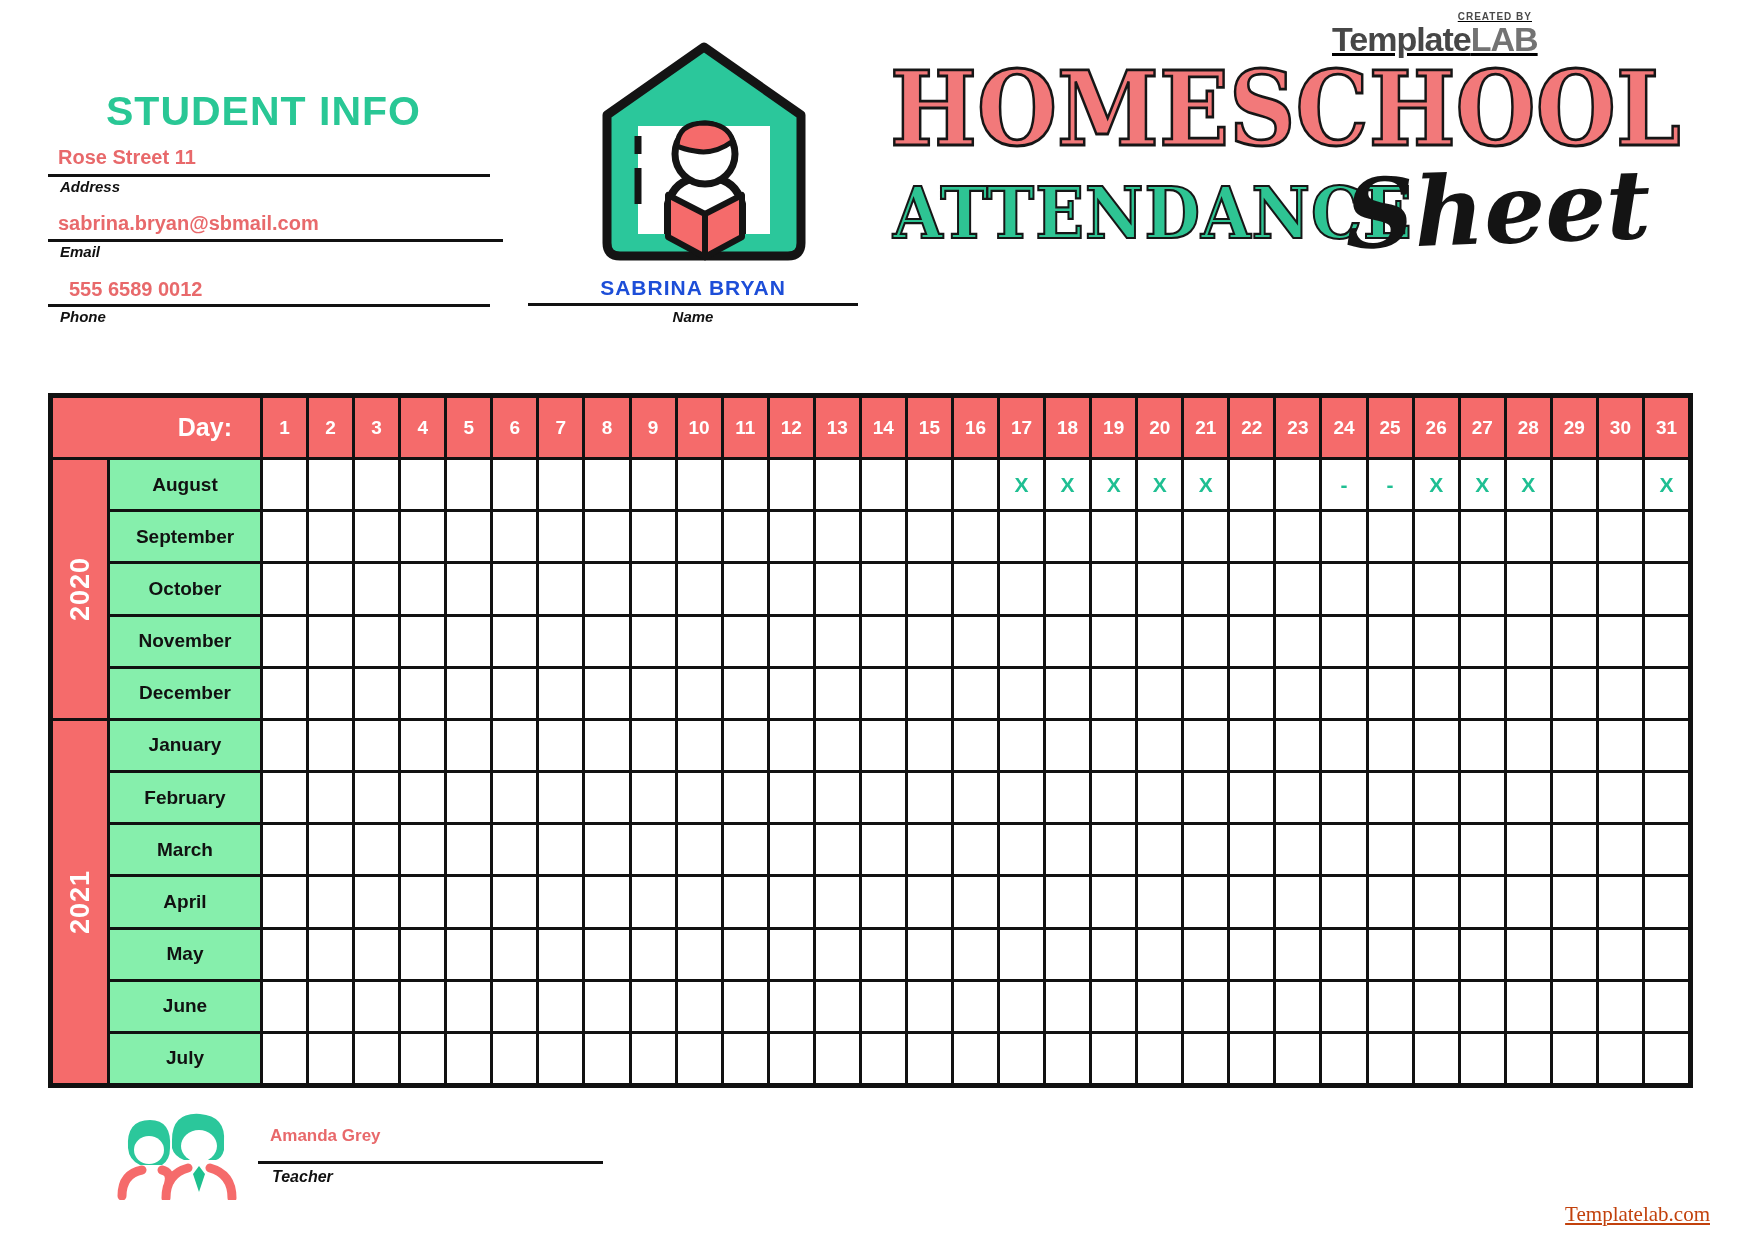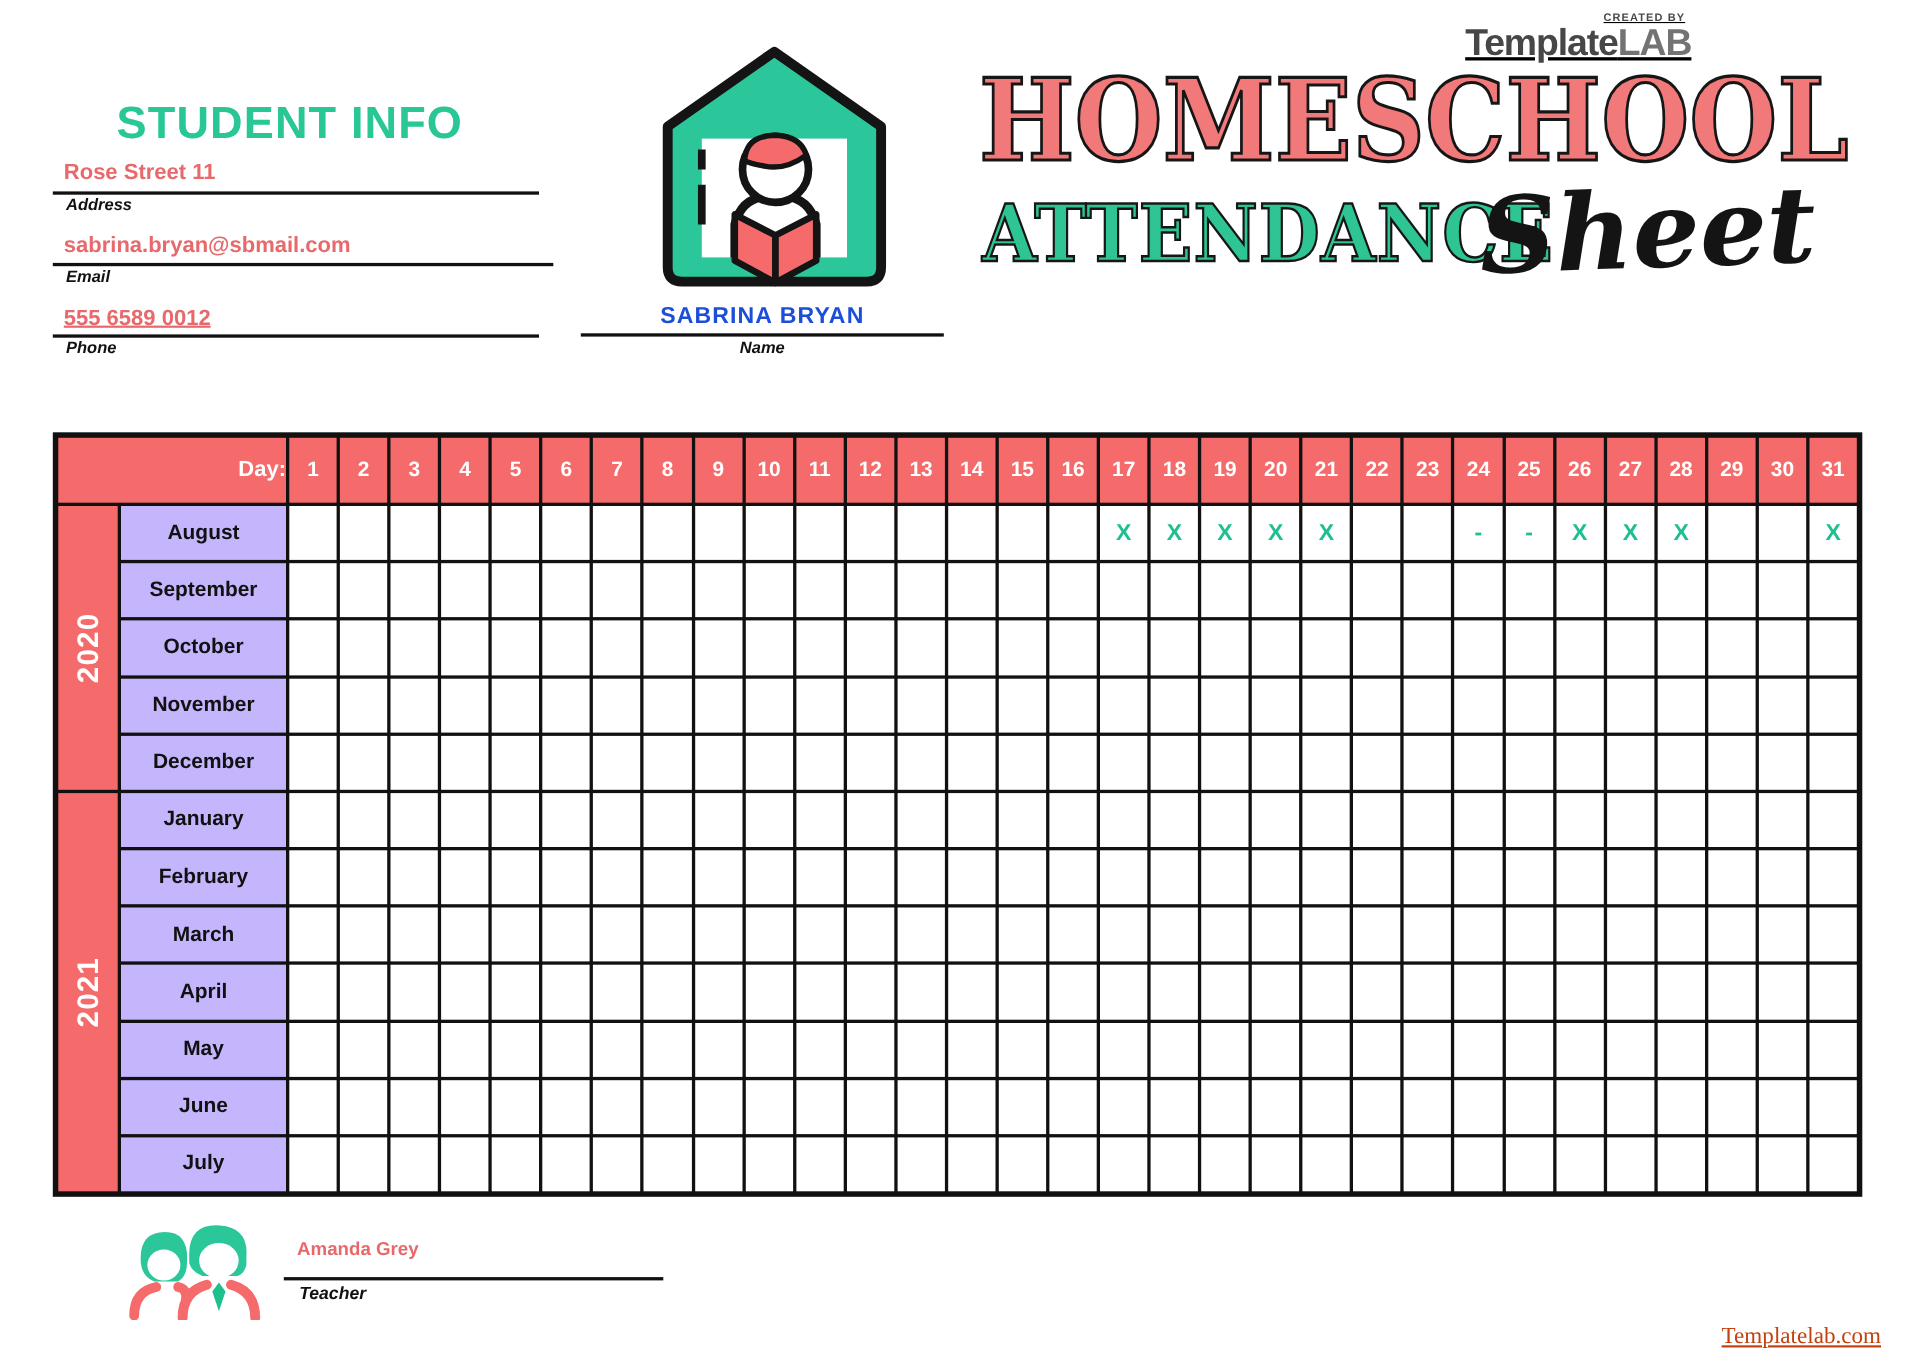--- a/index.html
+++ b/index.html
@@ -33,25 +33,25 @@
   .logo-brand{font-size:34px;font-weight:bold;letter-spacing:-1px;}
   .logo-brand .p1{color:#474747;}
   .logo-brand .p2{color:#737373;}
 
   
   #att-grid{position:absolute;left:48px;top:393px;width:1645px;height:695px;box-sizing:border-box;
     display:grid;grid-template-columns:54px 150px repeat(31,1fr);
     grid-template-rows:59px repeat(12,1fr);gap:3px;padding:5px;background:#111;}
   .cell{display:flex;align-items:center;justify-content:center;overflow:hidden;}
   .hcell{background:#F56B6B;color:#fff;font-weight:bold;font-size:19px;}
-  .daylabel{justify-content:flex-end;padding-right:0;box-sizing:border-box;font-size:20px;}
+  .daylabel{justify-content:flex-end;padding-right:28px;box-sizing:border-box;font-size:25px;}
   .ycell{background:#F56B6B;}
   .ytext{color:#fff;font-weight:bold;font-size:27px;letter-spacing:1px;
     writing-mode:vertical-rl;transform:rotate(180deg);}
-  .mcell{background:#c4b5fd;color:#111;font-weight:bold;font-size:19px;}
+  .mcell{background:#86efac;color:#111;font-weight:bold;font-size:19px;}
   .dcell{background:#fff;color:#1FBF92;font-weight:bold;font-size:21px;cursor:pointer;}
 
   
   .footer-link{font-family:"Liberation Serif",serif;font-size:21px;color:#c2410c;
     text-decoration:underline;}
 </style>
 </head>
 <body>
 
 <div id="page">
@@ -59,21 +59,21 @@
   <div class="abs section-title" style="left:106px;top:88px;">STUDENT INFO</div>
 
   <div class="abs field-value" style="left:58px;top:146px;">Rose Street 11</div>
   <div class="abs field-line" style="left:48px;top:174px;width:442px;"></div>
   <div class="abs field-label" style="left:60px;top:178px;text-align:right;">Address</div>
 
   <div class="abs field-value" style="left:58px;top:212px;">sabrina.bryan@sbmail.com</div>
   <div class="abs field-line" style="left:48px;top:239px;width:455px;"></div>
   <div class="abs field-label" style="left:60px;top:243px;">Email</div>
 
-  <div class="abs field-value" style="left:58px;top:278px;text-decoration:underline;">555 6589 0012</div>
+  <div class="abs field-value" style="left:69px;top:278px;">555 6589 0012</div>
   <div class="abs field-line" style="left:48px;top:304px;width:442px;"></div>
   <div class="abs field-label" style="left:60px;top:308px;">Phone</div>
 
   <span class="abs" style="left:598px;top:38px;">
     <svg width="212" height="226" viewBox="0 0 212 226">
       <path d="M106 9 L203 77 L203 205 q0 13 -13 13 L22 218 q-13 0 -13 -13 L9 77 Z" fill="#2BC79B" stroke="#141414" stroke-width="9" stroke-linejoin="round"></path>
       <rect x="40" y="88" width="132" height="108" fill="#ffffff"></rect>
       <line x1="40" y1="98" x2="40" y2="116" stroke="#141414" stroke-width="7"></line>
       <line x1="40" y1="130" x2="40" y2="166" stroke="#141414" stroke-width="7"></line>
       <path d="M70 196 L70 166 Q76 142 100 140 L114 140 Q138 142 144 166 L144 196" fill="#ffffff" stroke="#141414" stroke-width="8" stroke-linejoin="round"></path>

